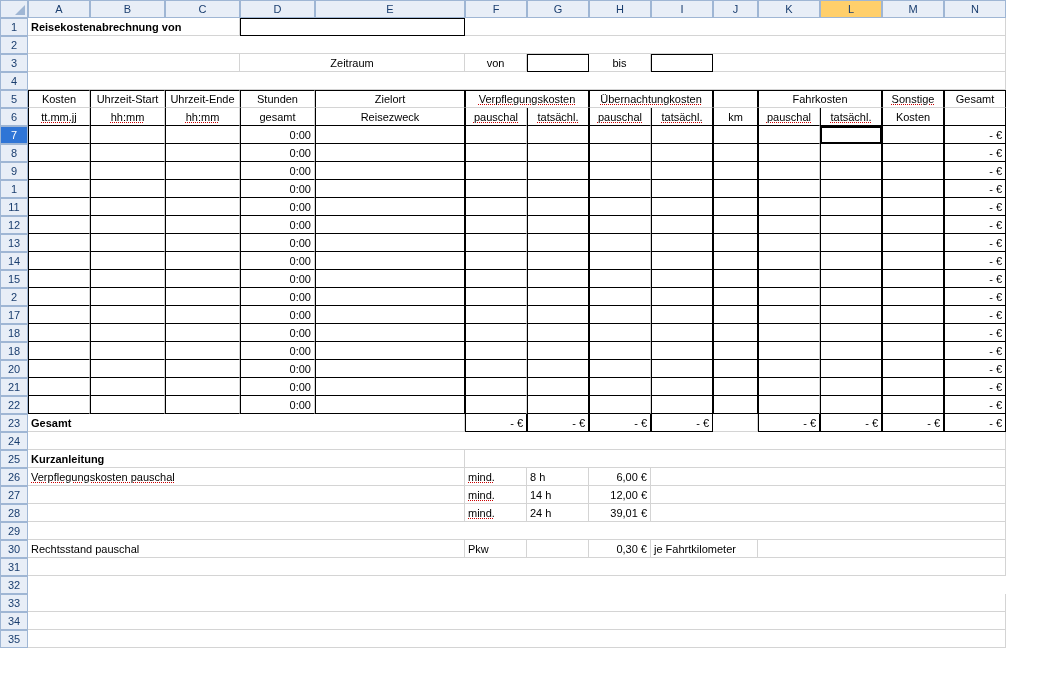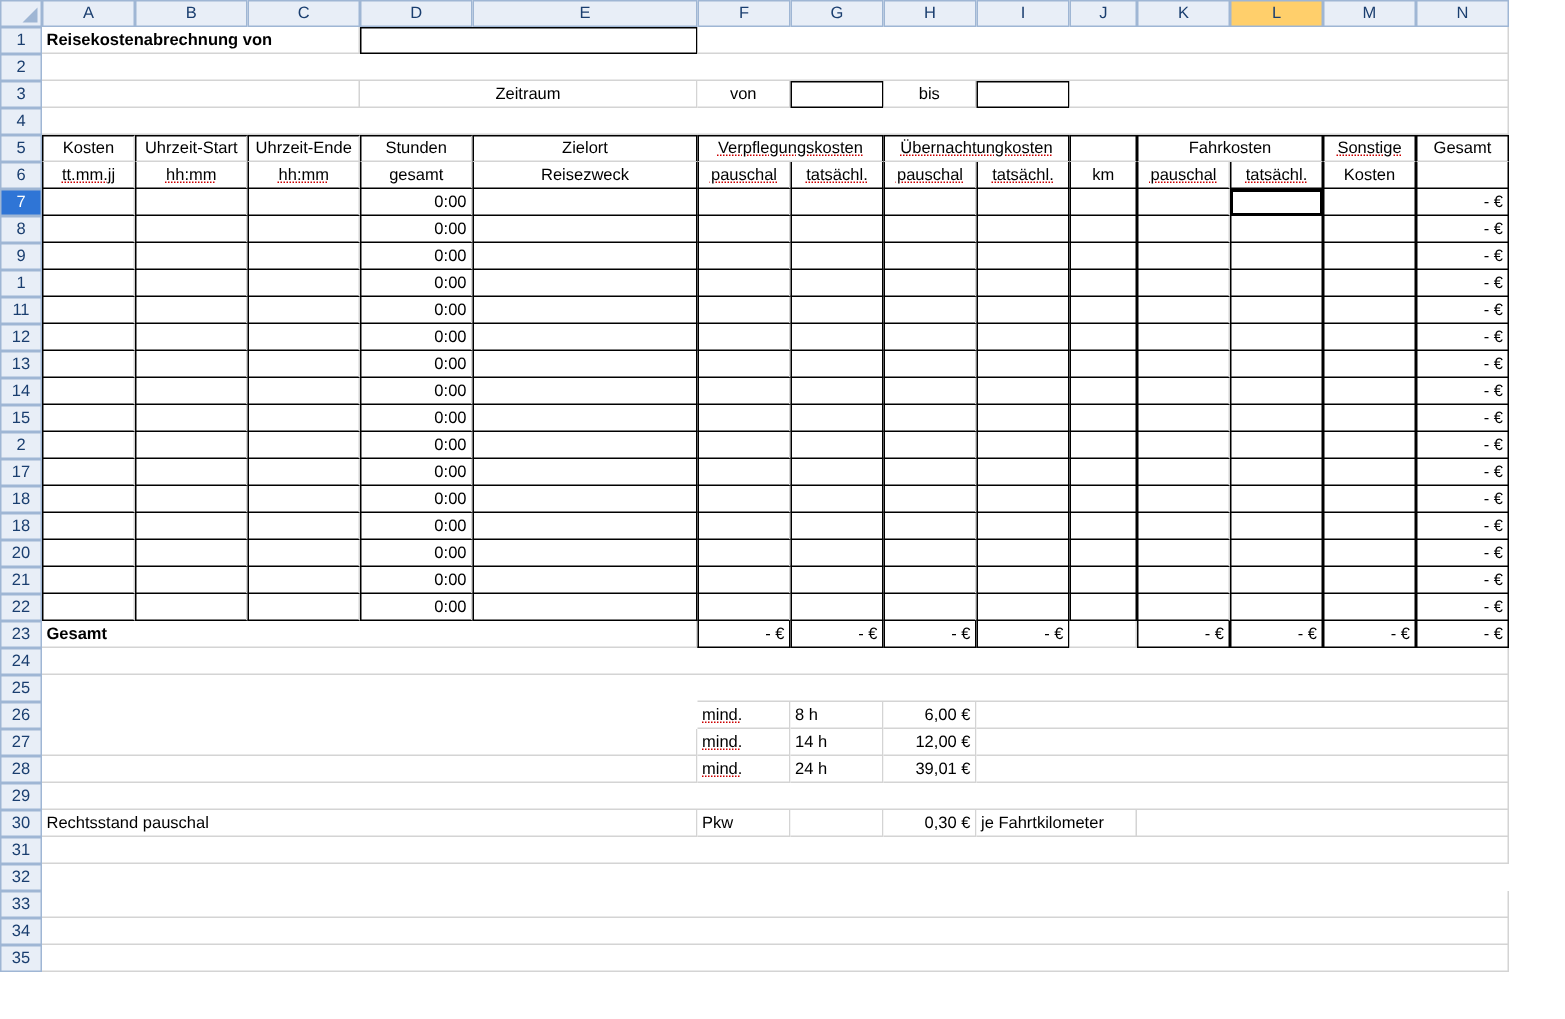--- a/index.html
+++ b/index.html
@@ -953,25 +953,31 @@
     </div>
     <div class="rhead" style="grid-row:25;grid-column:1">
       <span>24</span>
     </div>
     <div class="cell " style="grid-row:25;grid-column:2/16">
       <span></span>
     </div>
     <div class="rhead" style="grid-row:26;grid-column:1">
       <span>25</span>
     </div>
+    <div class="cell bold" style="grid-row:26;grid-column:2/7">
+      <span>Kurzanleitung</span>
+    </div>
     <div class="cell " style="grid-row:26;grid-column:7/16">
       <span></span>
     </div>
     <div class="rhead" style="grid-row:27;grid-column:1">
       <span>26</span>
+    </div>
+    <div class="cell ul" style="grid-row:27;grid-column:2/7">
+      <span>Verpflegungskosten pauschal</span>
     </div>
     <div class="cell ul" style="grid-row:27;grid-column:7/8">
       <span>mind.</span>
     </div>
     <div class="cell " style="grid-row:27;grid-column:8/9">
       <span>8 h</span>
     </div>
     <div class="cell right" style="grid-row:27;grid-column:9/10">
       <span>6,00 €</span>
     </div>

